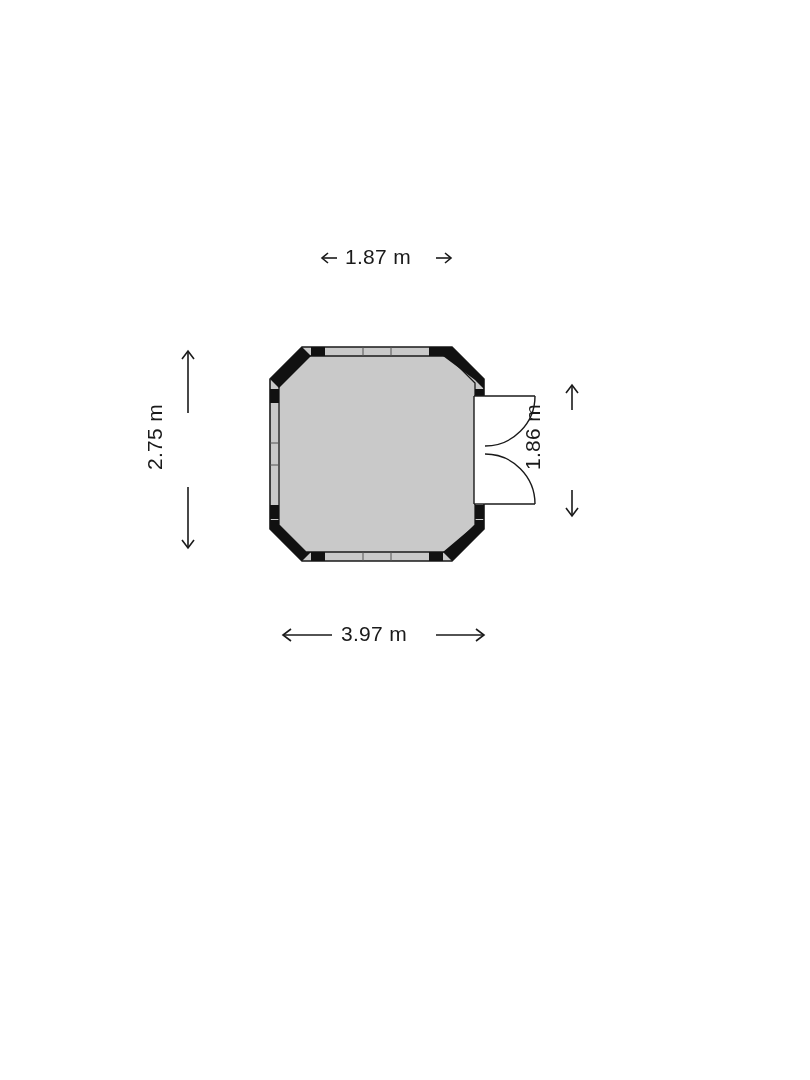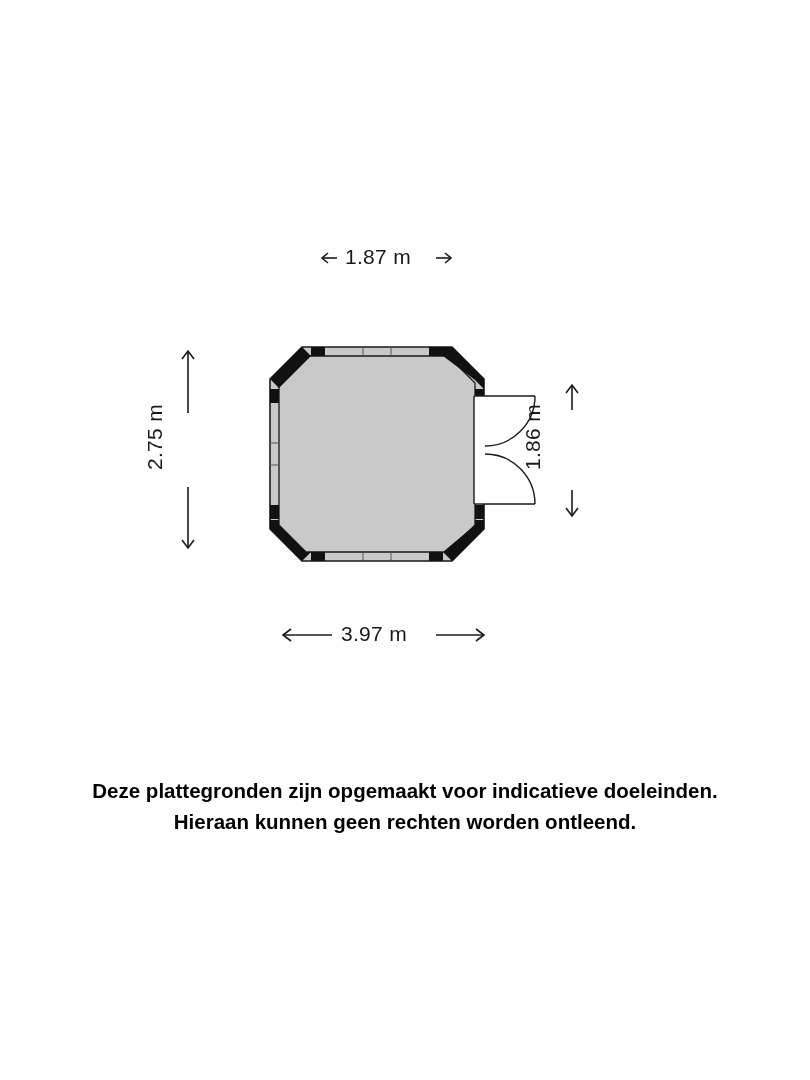--- a/index.html
+++ b/index.html
@@ -184,18 +184,14 @@
       <line x1="485" y1="504" x2="535" y2="504"></line>
       <path d="M535,504 A50,50 0 0 0 485,454"></path>
 
       <line x1="474" y1="396" x2="485" y2="396"></line>
       <line x1="474" y1="504" x2="485" y2="504"></line>
       <line x1="474" y1="396" x2="474" y2="504"></line>
     </g>
 
   </svg>
 
-  <div id="disclaimer">
-    <div>Deze plattegronden zijn opgemaakt voor indicatieve doeleinden.</div>
-    <div>Hieraan kunnen geen rechten worden ontleend.</div>
-  </div>
 
 </div>
 
 </body></html>

